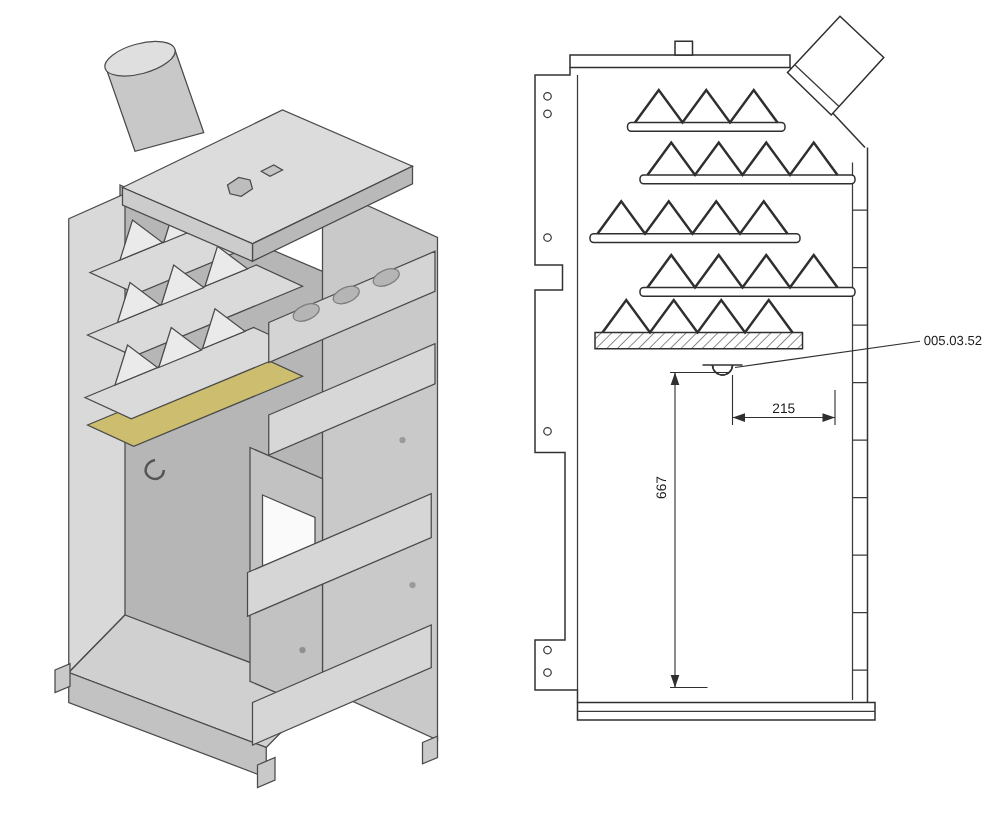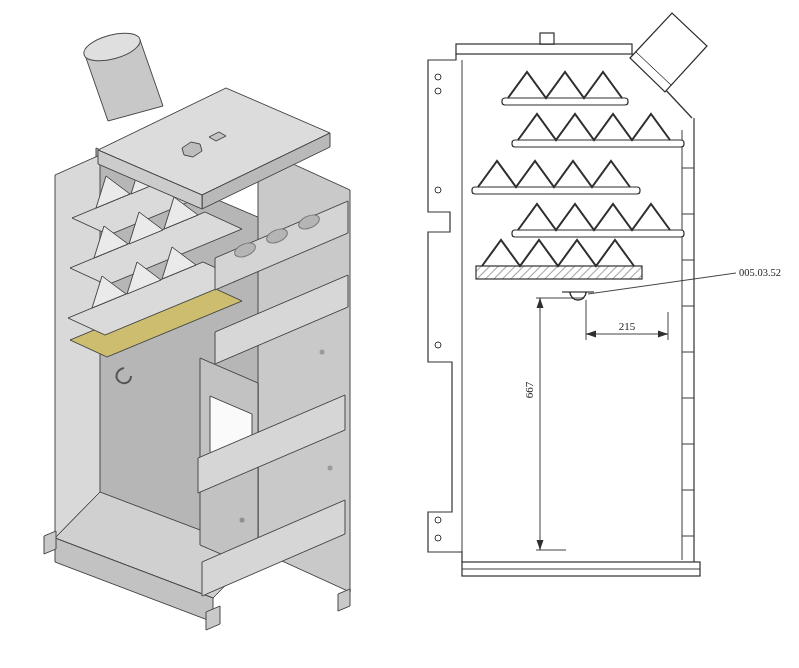--- a/index.html
+++ b/index.html
@@ -1,18 +1,18 @@
 <!DOCTYPE html>
 <html><head>
 <meta charset="utf-8">
 <style>
   html,body{margin:0;padding:0;background:#ffffff;}
   .canvas{
     position:relative;width:799px;height:668px;background:#ffffff;overflow:hidden;
-    font-family:Liberation Serif, serif;
+    font-family:Liberation Sans, sans-serif;
   }
   svg{position:absolute;top:0;left:0;}
   .ln{stroke:#333333;stroke-width:1.2;fill:none;}
   .lnthin{stroke:#3a3a3a;stroke-width:1;fill:none;}
   .wave{stroke:#2f2f2f;stroke-width:2;fill:none;stroke-linejoin:miter;}
   .plate{fill:#ffffff;stroke:#2f2f2f;stroke-width:1.2;}
   .iso{stroke:#4a4a4a;stroke-width:1;}
   .dim{stroke:#2f2f2f;stroke-width:0.9;fill:none;}
   .arrow{fill:#2f2f2f;stroke:none;}
   text{fill:#1c1c1c;}

